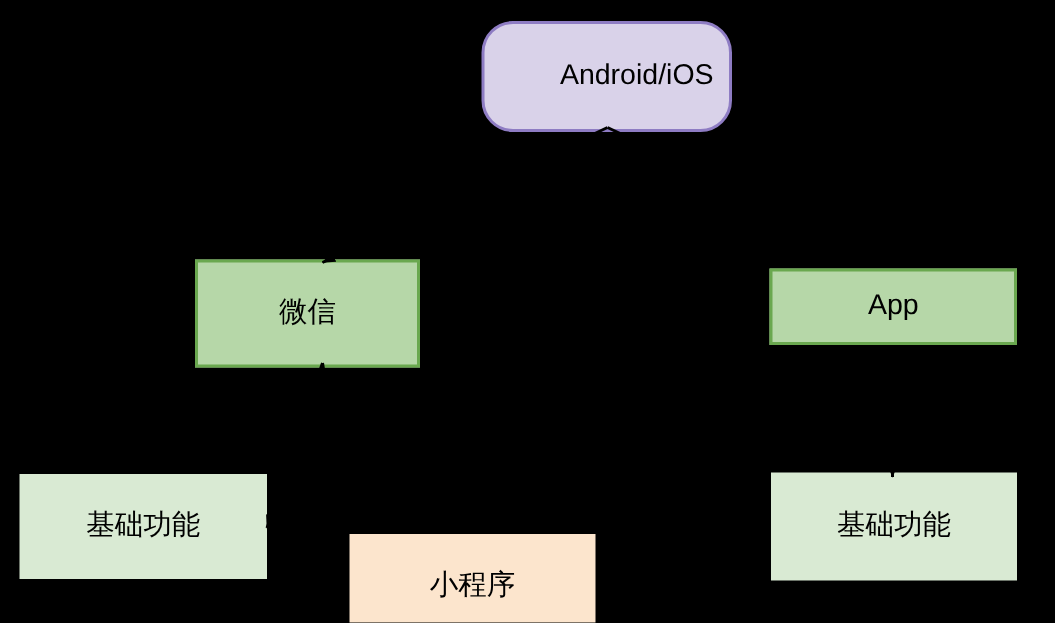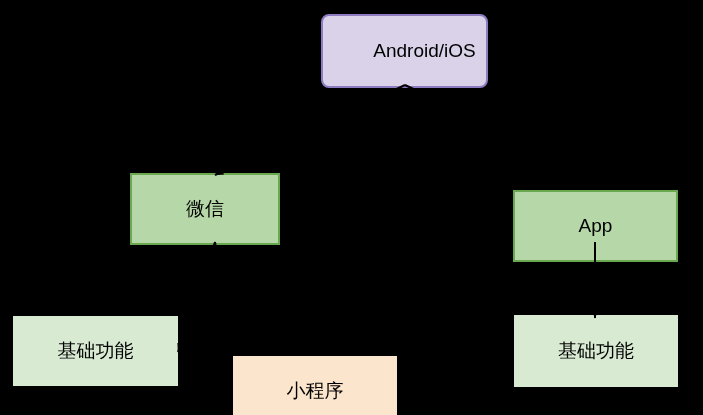--- a/index.html
+++ b/index.html
@@ -13,24 +13,24 @@
   .stage{position:absolute;left:0;top:0;width:703px;height:415px;}
   .node{
     position:absolute;
     box-sizing:border-box;
     display:flex;align-items:center;justify-content:center;
     font-size:19px;color:#000000;
     text-align:center;
     line-height:1.2;
     white-space:nowrap;
   }
-  .node.rounded{border-radius:8px;padding-left:40px;}
+  .node.rounded{border-radius:21px;padding-left:40px;}
   #node-android-ios{left:321px;top:14px;width:167px;height:74px;}
   #node-wechat    {left:130px;top:173px;width:150px;height:72px;}
-  #node-app       {left:513px;top:190px;width:165px;height:72px;}
+  #node-app       {left:513px;top:179px;width:165px;height:51px;}
   #node-basic-left{left:13px; top:316px;width:165px;height:70px;}
   #node-mini      {left:233px;top:316px;width:164px;height:70px;}
   #node-basic-right{left:514px;top:315px;width:164px;height:72px;}
   #edges-layer{
     position:absolute;left:0;top:0;width:703px;height:415px;
     pointer-events:none;
     z-index:5;
   }
 </style>
 </head>

